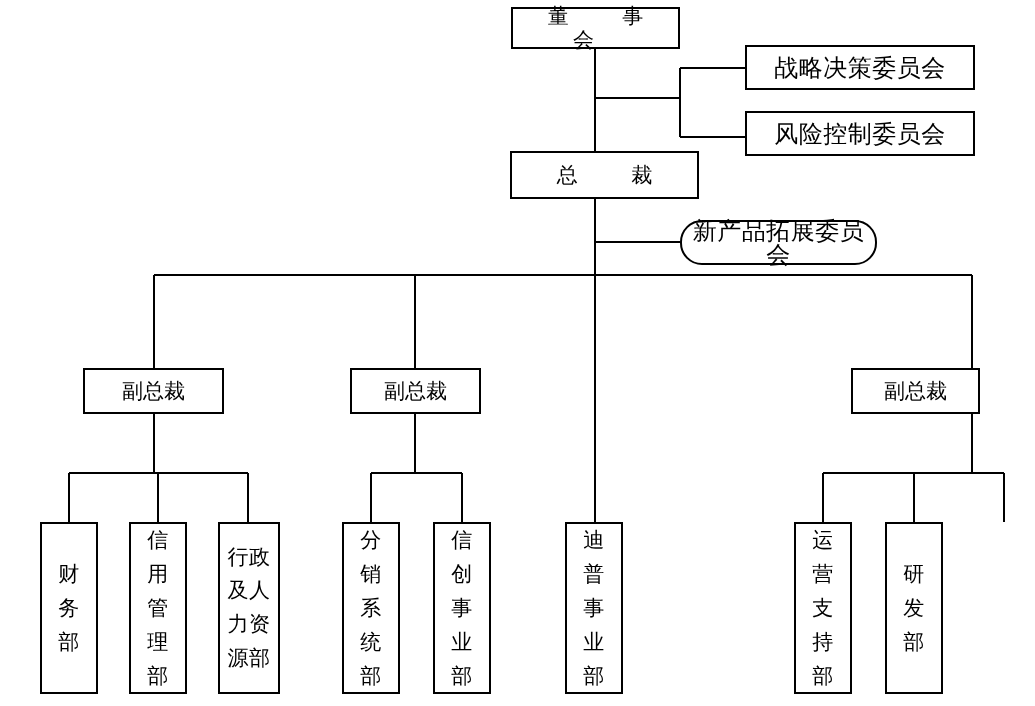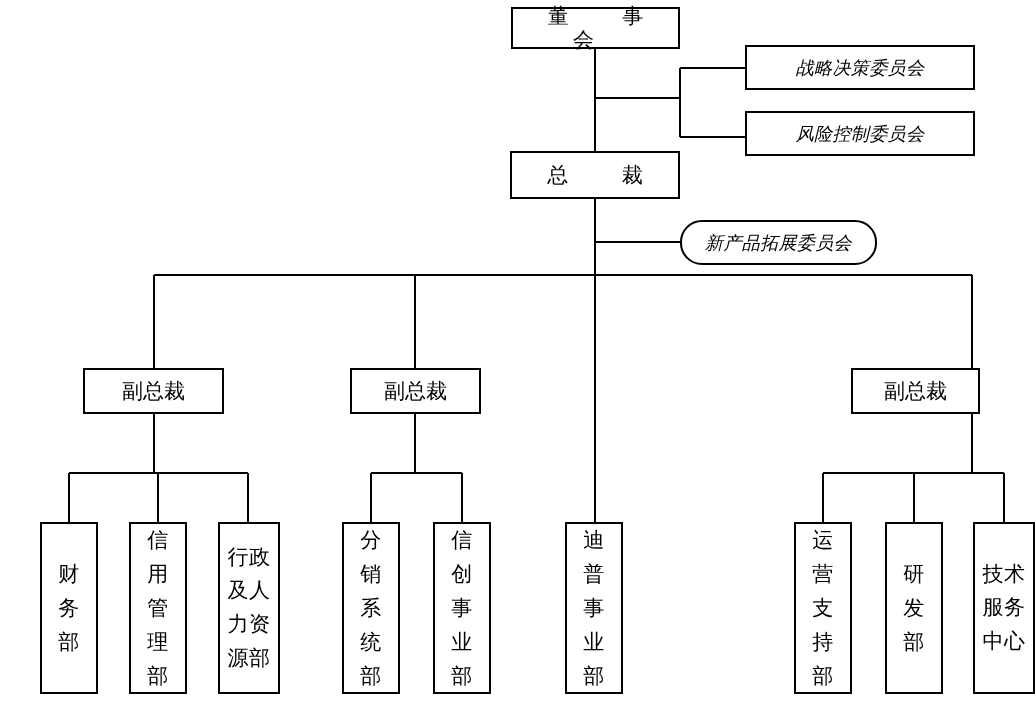--- a/index.html
+++ b/index.html
@@ -49,23 +49,22 @@
   .node.horiz .label {
     font-size: 21px;
     line-height: 1.15;
   }
   .node.horiz.wide-spaced .label {
     letter-spacing: 1.15em;
     text-indent: 1.15em;
   }
   
   .node.committee .label {
-    font-size: 18px;
+    font-size: 24px;
     letter-spacing: 0.02em;
-    font-style: italic;
   }
   
   .node.dept {
     align-items: center;
     justify-content: center;
   }
   .node.dept .label {
     font-size: 21px;
     line-height: 1.62;
     letter-spacing: 0.02em;
@@ -126,21 +125,21 @@
   </div>
 
   <div class="node committee" style="left:713px; top:45px; width:230px; height:45px;">
     <span class="label">战略决策委员会</span>
   </div>
 
   <div class="node committee" style="left:713px; top:111px; width:230px; height:45px;">
     <span class="label">风险控制委员会</span>
   </div>
 
-  <div class="node horiz wide-spaced" style="left:478px; top:151px; width:170px; height:48px;">
+  <div class="node horiz wide-spaced" style="left:478px; top:151px; width:189px; height:48px;">
     <span class="label">总    裁</span>
   </div>
 
   <div class="node committee" style="left:648px; top:220px; width:197px; height:45px;border-radius:22px;">
     <span class="label">新产品拓展委员会</span>
   </div>
 
   <div class="node horiz" style="left:51px; top:368px; width:141px; height:46px;">
     <span class="label">副总裁</span>
   </div>
@@ -205,19 +204,14 @@
 持
 部</span>
   </div>
 
   <div class="node dept" style="left:853px; top:522px; width:58px; height:172px;">
     <span class="label">研
 发
 部</span>
   </div>
 
-  <div class="node dept two-col" style="left:941px; top:522px; width:62px; height:172px;">
-    <span class="label">技术
-服务
-中心</span>
-  </div>
 
 </div>
 
 </body></html>

